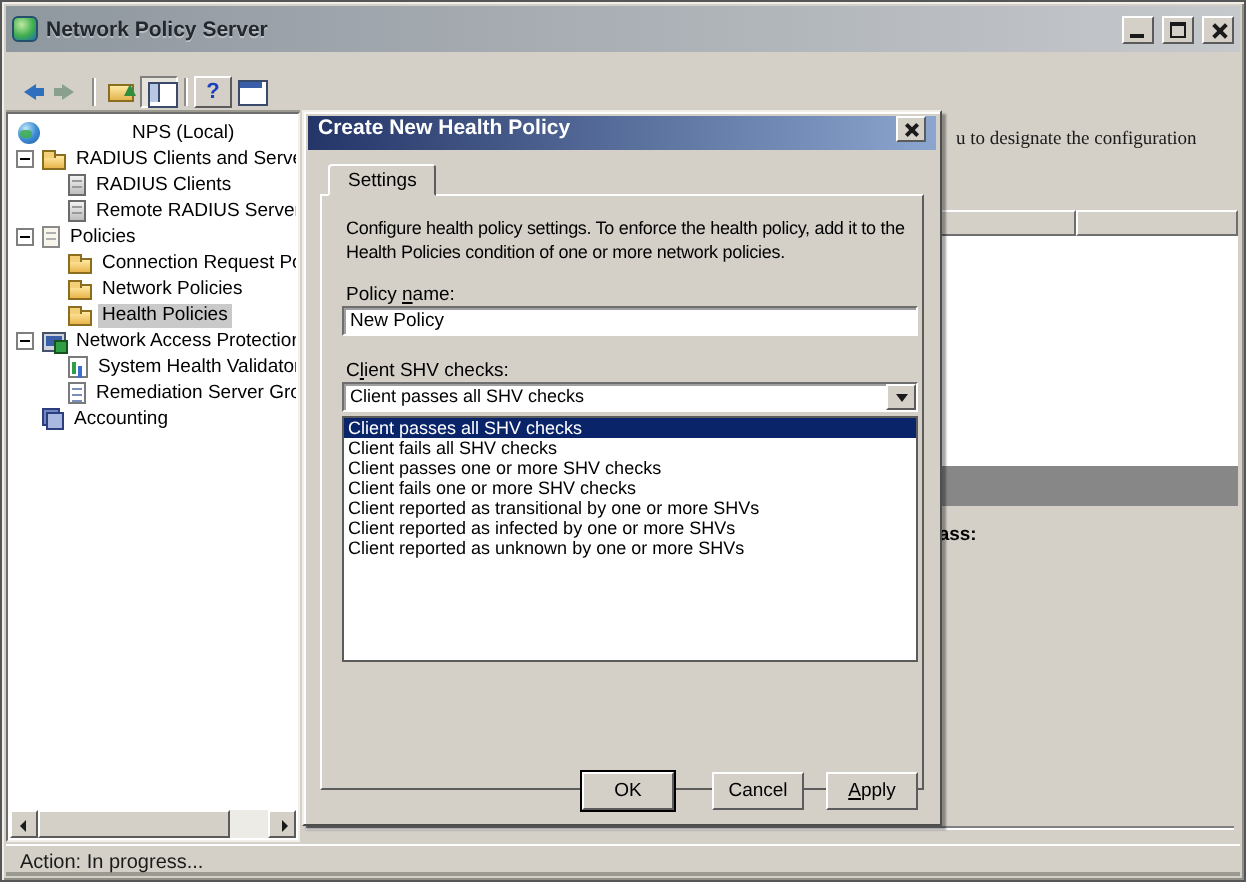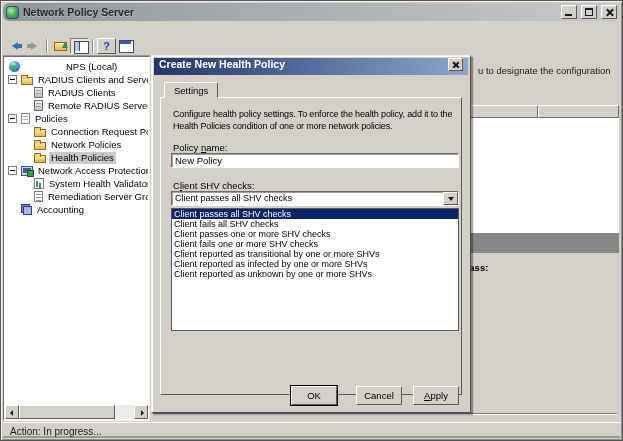--- a/index.html
+++ b/index.html
@@ -5,22 +5,22 @@
   * { box-sizing: border-box; margin: 0; padding: 0; }
   body { background:#fff; font-family:"Liberation Sans", sans-serif; }
   .win {
     position:relative; width:623px; height:441px; background:#d4d0c8;
     border:1px solid #565656; overflow:hidden;
     box-shadow: inset 1px 1px 0 #f0efe9, inset -1px -1px 0 #8f8f87;
   }
   .raised { background:#d4d0c8; border:1px solid; border-color:#ffffff #5b5b5b #5b5b5b #ffffff; }
 
   
-  .titlebar { position:absolute; left:2px; top:2px; right:2px; height:18px;
-    background:linear-gradient(to right,#8f979f,#c6c9cc); display:flex; align-items:center; padding:0 3px; gap:4px;border-radius:6px; }
+  .titlebar { position:absolute; left:2px; top:2px; right:2px; height:23px;
+    background:linear-gradient(to right,#8f979f,#c6c9cc); display:flex; align-items:center; padding:0 3px; gap:4px; }
   .app-icon { width:13px; height:13px; border-radius:3px;
     background:radial-gradient(circle at 35% 30%, #bfe8a0, #3fae4e 55%, #1f6fb0); border:1px solid #24506e; flex:none; }
   .title-text { font-weight:bold; font-size:10.5px; color:#23272e; flex:1;
     text-shadow:0 1px 0 rgba(255,255,255,.35); white-space:nowrap; overflow:hidden; }
   .wb { width:16px; height:14px; position:relative; flex:none; }
   .wb-min::before { content:""; position:absolute; left:3px; bottom:2px; width:7px; height:2px; background:#1a1a1a; }
   .wb-max::before { content:""; position:absolute; left:3px; top:2px; right:3px; bottom:2px; border:1px solid #1a1a1a; border-top-width:2px; }
   .wb-close::before, .wb-close::after { content:""; position:absolute; left:7px; top:2px; width:2px; height:9px; background:#1a1a1a; }
   .wb-close::before { transform:rotate(45deg); } .wb-close::after { transform:rotate(-45deg); }
 
@@ -84,21 +84,21 @@
   
   .hscroll { position:absolute; left:1px; right:1px; bottom:1px; height:14px; background:#ecebe5; display:flex; }
   .sbtn { width:14px; height:14px; position:relative; flex:none; }
   .sbtn::before { content:""; position:absolute; top:4px; width:0; height:0; border:3px solid transparent; }
   .sb-left::before { left:4px; border-right-color:#1a1a1a; border-left-width:0; }
   .sb-right::before { left:6px; border-left-color:#1a1a1a; border-right-width:0; }
   .sthumb { width:96px; height:14px; flex:none; }
 
   
   .rightpane { position:absolute; left:149px; top:54px; right:2px; bottom:19px; background:#d4d0c8; }
-  .intro { position:absolute; left:328px; top:10px; font-size:9.5px; color:#1a1a1a; white-space:nowrap; }
+  .intro { position:absolute; left:328px; top:10px; font-size:9.5px; color:#1a1a1a; white-space:nowrap;font-family:Liberation Serif, serif; }
   .lv-header { position:absolute; left:151px; top:50px; width:318px; height:13px; display:flex; }
   .lv-col { border:1px solid; border-color:#fff #6e6e6e #6e6e6e #fff; background:#d4d0c8; height:13px; }
   .lv-col1 { width:237px; } .lv-col2 { flex:1; }
   .lv-body { position:absolute; left:151px; top:63px; width:318px; height:115px; background:#fff; }
   .gray-bar { position:absolute; left:151px; top:178px; width:318px; height:20px; background:#878787; }
   .pass { position:absolute; left:313px; top:207px; font-size:9.5px; font-weight:bold; color:#000; }
   .pane-bottom-line { position:absolute; left:3px; right:3px; top:358px; border-top:1px solid #808080; border-bottom:1px solid #fff; }
 
   
   .dialog { position:absolute; left:150px; top:54px; width:320px; height:358px; background:#d4d0c8; z-index:10;

